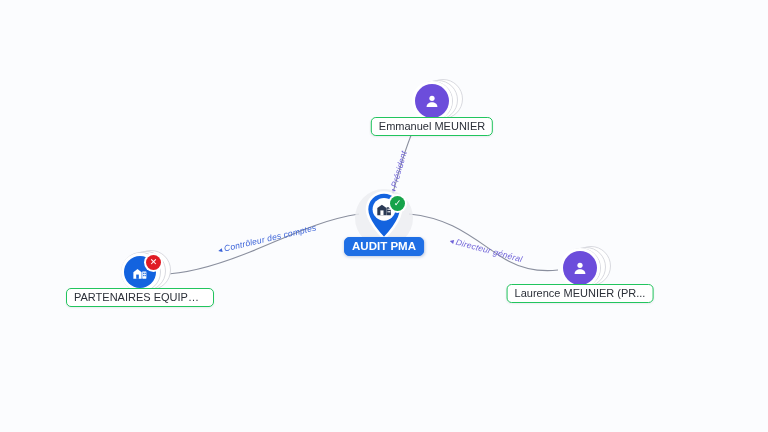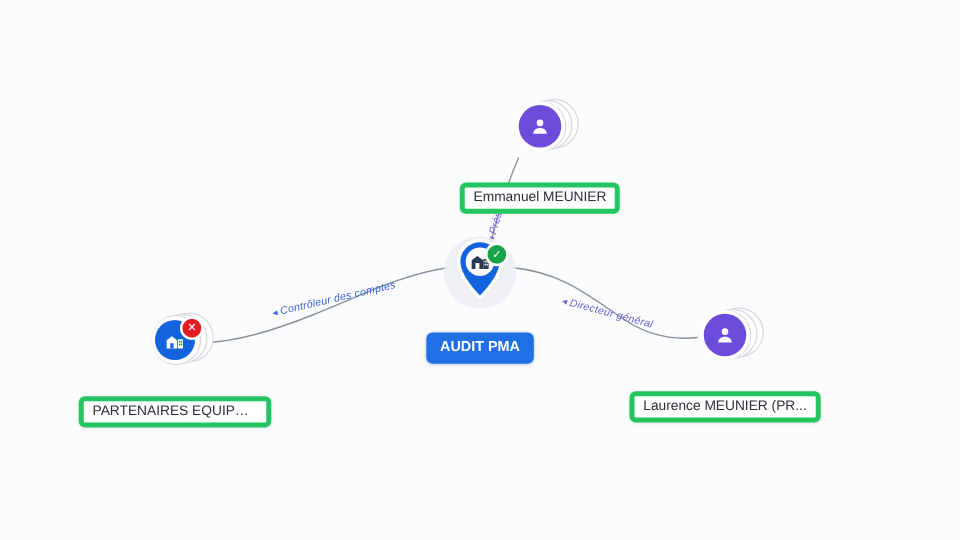--- a/index.html
+++ b/index.html
@@ -113,30 +113,29 @@
   }
   .badge.ok  { background: #16a34a; }
   .badge.err { background: #e01b24; }
 
   
   .label {
     position: absolute;
     transform: translateX(-50%);
     white-space: nowrap;
     background: #ffffff;
-    border: 4px solid #22c55e;
+    border: 1px solid #22c55e;
     border-radius: 5px;
     padding: 2px 7px 3px 7px;
     font-size: 11px;
     color: #2b2f38;
     box-shadow: 0 1px 2px rgba(20,25,40,.07);
     max-width: 132px;
     overflow: hidden;
     text-overflow: ellipsis;
-    margin-top: 29px;
   }
   .label.primary {
     background: #1f6fe5;
     border-color: #1f6fe5;
     color: #ffffff;
     font-weight: bold;
     font-size: 11.5px;
     box-shadow: 0 1px 3px rgba(20,60,140,.25);
   }
 

